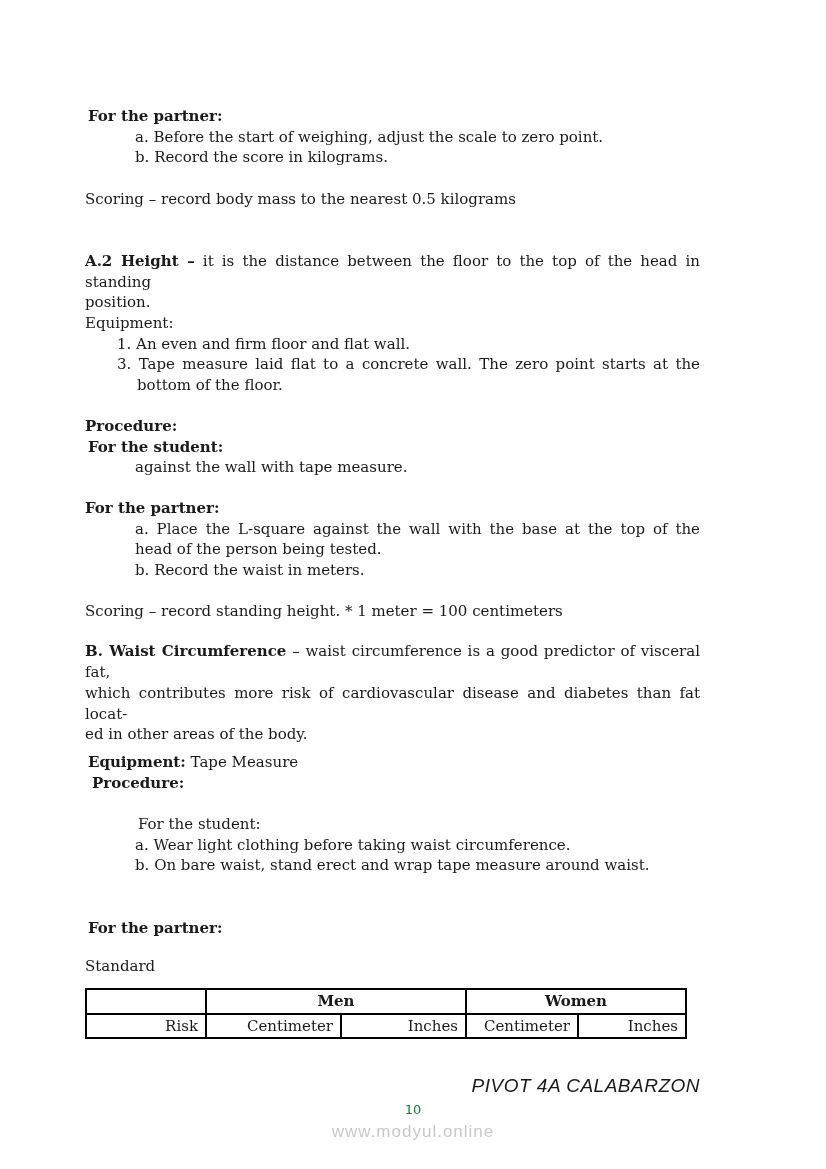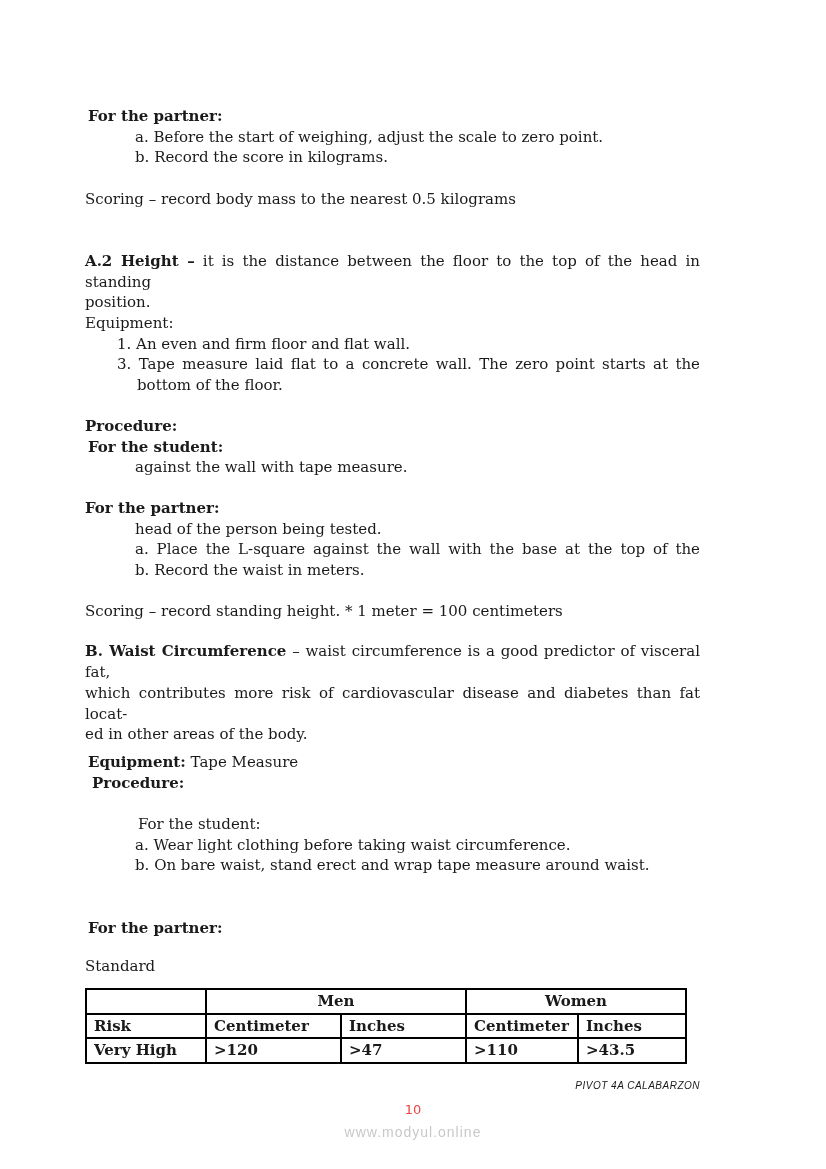--- a/index.html
+++ b/index.html
@@ -40,58 +40,58 @@
 
   table.standard {
     margin-top: 11px;
     border-collapse: collapse;
     width: 600px;
     table-layout: fixed;
   }
   table.standard td, table.standard th {
     border: 2px solid #000000;
     font-size: 15px;
-    font-weight: 700;
-    text-align: left;
+    font-weight: 400;
+    text-align: right;
     padding: 1px 7px;
     height: 23px;
     overflow: hidden;
   }
   table.standard th.group {
     text-align: center;
     font-weight: 700;
   }
   .footer-brand {
     position: absolute;
     top: 1076px;
     right: 126px;
     font-family: "Liberation Sans", sans-serif;
     font-style: italic;
-    font-size: 10px;
+    font-size: 19px;
     letter-spacing: 0.5px;
     color: #1a1a1a;
   }
   .footer-pagenum {
     position: absolute;
     top: 1100px;
     left: 0;
     width: 826px;
     text-align: center;
     font-family: "DejaVu Sans", sans-serif;
     font-size: 13px;
-    color: #ef4444;
+    color: #15803d;
   }
   .footer-watermark {
     position: absolute;
     top: 1122px;
     left: 0;
     width: 826px;
     text-align: center;
     font-family: "Liberation Sans", sans-serif;
-    font-size: 14px;
+    font-size: 17px;
     letter-spacing: 1px;
     color: #c8c8c8;
   }
 </style>
 </head>
 <body>
 
 <div class="page">
   <div class="content">
 
@@ -118,22 +118,22 @@
     </div>
 
     <div class="mt-para">
       <div class="line bold">Procedure:</div>
       <div class="line bold ind3">For the student:</div>
       <div class="line ind50">against the wall with tape measure.</div>
     </div>
 
     <div class="mt-para">
       <div class="line bold">For the partner:</div>
+      <div class="line ind50 jline">a. Place the L-square against the wall with the base at the top of the</div>
       <div class="line ind50">head of the person being tested.</div>
-      <div class="line ind50 jline">a. Place the L-square against the wall with the base at the top of the</div>
       <div class="line ind50">b. Record the waist in meters.</div>
     </div>
 
     <div class="line mt-para">Scoring – record standing height. * 1 meter = 100 centimeters</div>
 
     <div class="mt-para">
       <div class="line jline">
         <span class="bold">B. Waist Circumference</span><span> – waist circumference is a good predictor of visceral fat,</span>
       </div>
       <div class="line jline">which contributes more risk of cardiovascular disease and diabetes than fat locat-</div>
@@ -171,27 +171,20 @@
           <th class="group" colspan="2">Men</th>
           <th class="group" colspan="2">Women</th>
         </tr>
         <tr>
           <td>Risk</td>
           <td>Centimeter</td>
           <td>Inches</td>
           <td>Centimeter</td>
           <td>Inches</td>
         </tr>
-        <tr>
-          <td>Very High</td>
-          <td>&gt;120</td>
-          <td>&gt;47</td>
-          <td>&gt;110</td>
-          <td>&gt;43.5</td>
-        </tr>
       </tbody>
     </table>
 
   </div>
 
   <div class="footer-brand">PIVOT 4A CALABARZON</div>
   <div class="footer-pagenum">10</div>
   <div class="footer-watermark">www.modyul.online</div>
 </div>
 

